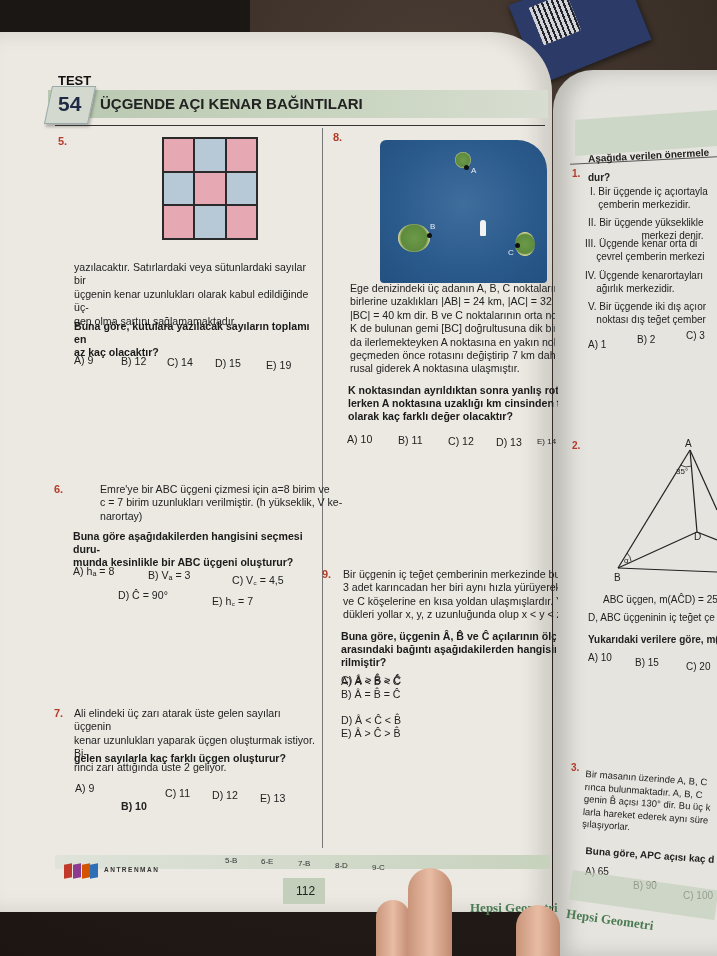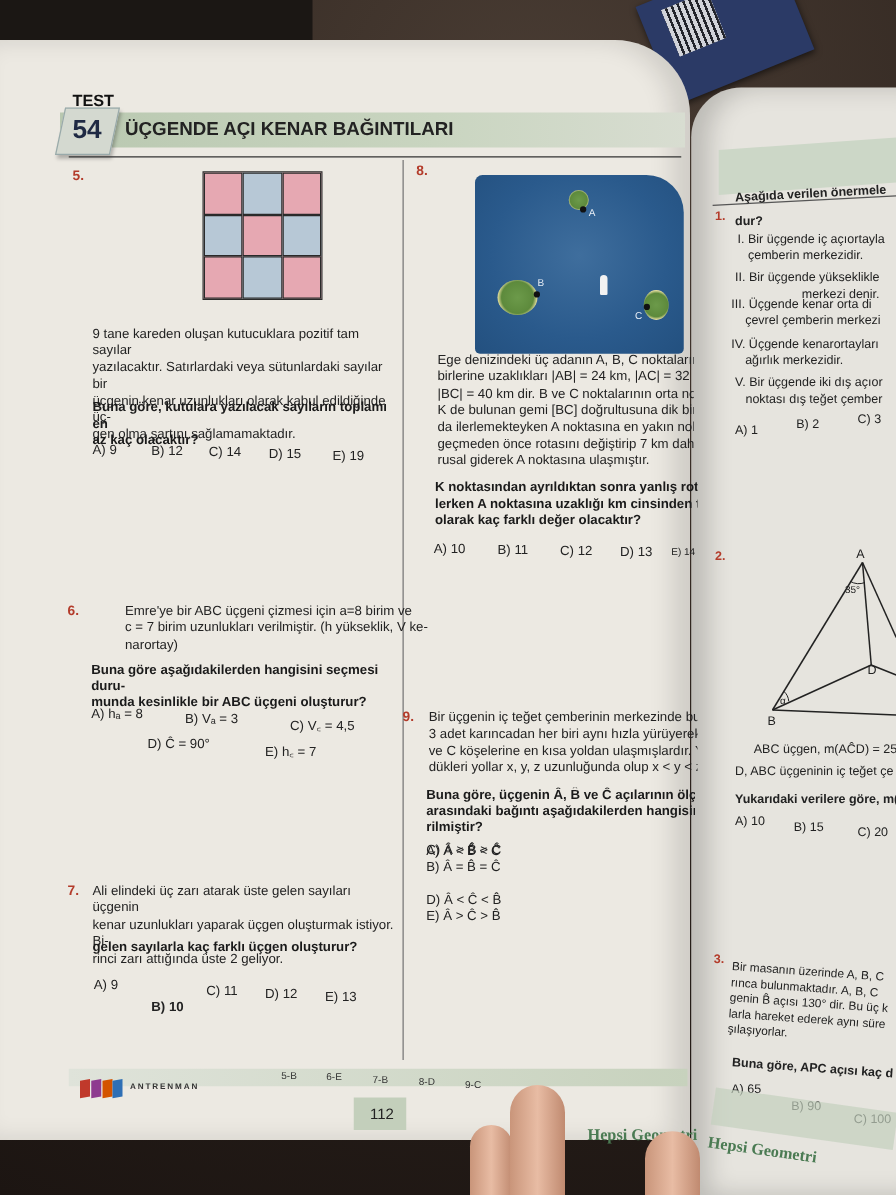--- a/index.html
+++ b/index.html
@@ -73,21 +73,20 @@
     <div class="blue"></div>
     <div class="pink"></div>
   <div class="blue"></div>
     <div class="pink"></div>
     <div class="blue"></div>
   <div class="pink"></div>
     <div class="blue"></div>
     <div class="pink"></div>
 </div>
 <div class="q-text" style="left:74px;top:261px;width:240px;">
-  <div>9 tane kareden oluşan kutucuklara pozitif tam sayılar</div>
   <div>yazılacaktır. Satırlardaki veya sütunlardaki sayılar bir</div>
   <div>üçgenin kenar uzunlukları olarak kabul edildiğinde üç-</div>
   <div>gen olma şartını sağlamamaktadır.</div>
 </div>
 <div class="q-bold" style="left:74px;top:320px;width:240px;">
   <div>Buna göre, kutulara yazılacak sayıların toplamı en</div>
   <div>az kaç olacaktır?</div>
 </div>
 <div class="opt" style="left:74px;top:354px;">A) 9</div>
 <div class="opt" style="left:121px;top:355px;">B) 12</div>

